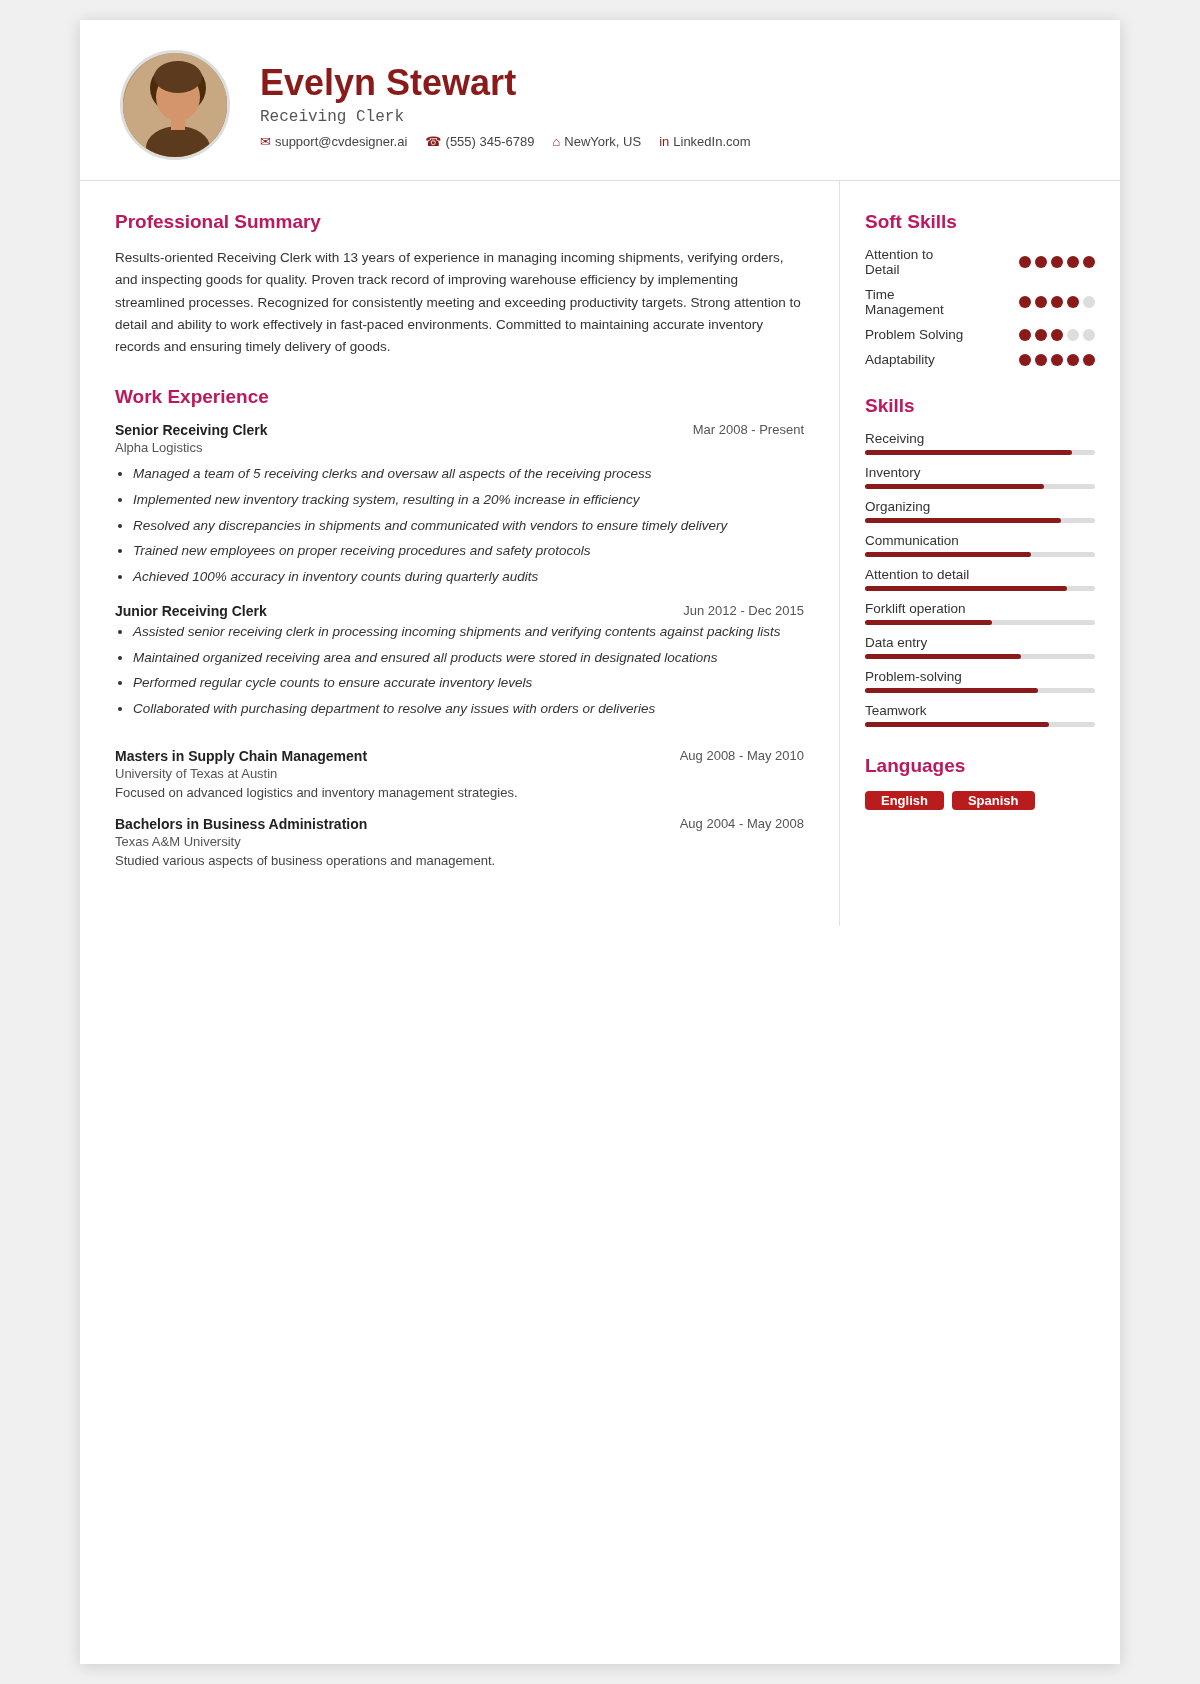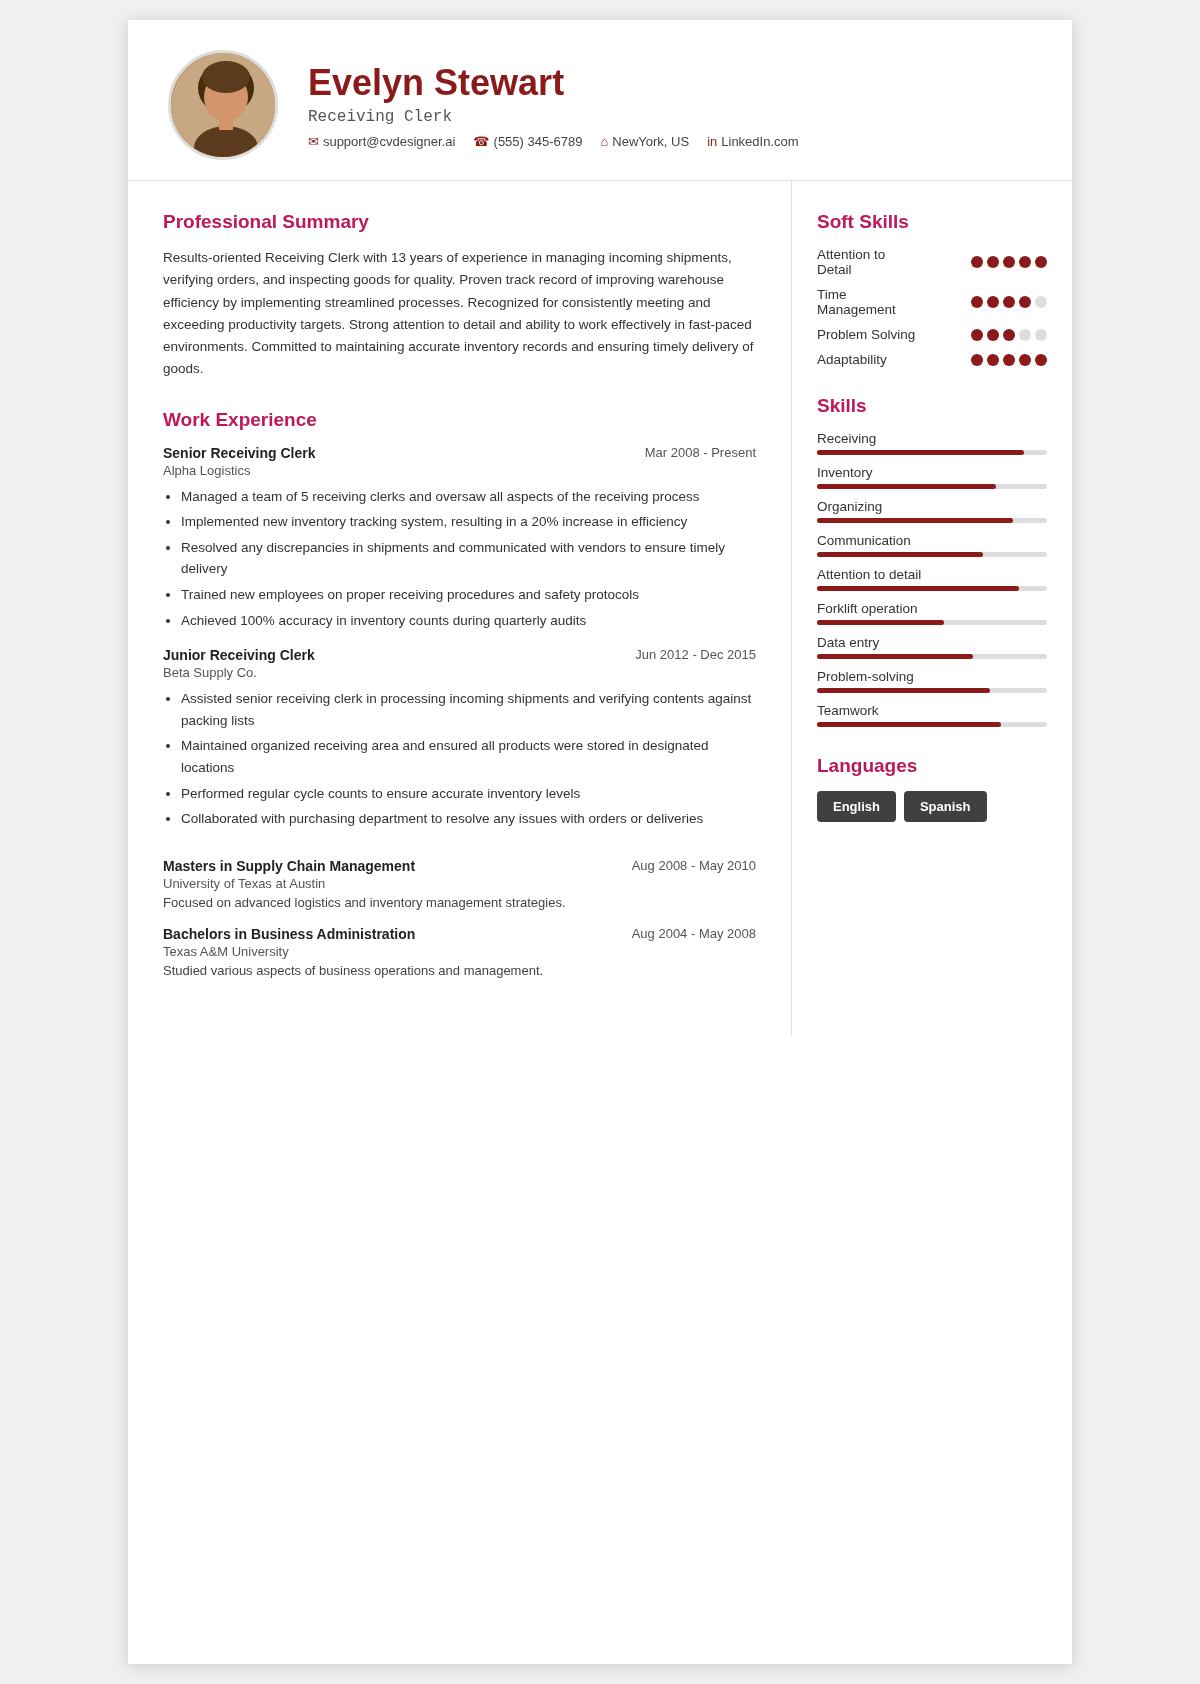--- a/index.html
+++ b/index.html
@@ -6,21 +6,21 @@
     body {
       font-family: Arial, sans-serif;
       background: #f0f0f0;
       display: flex;
       justify-content: center;
       padding: 20px;
       min-height: 1684px;
     }
     .resume-wrapper {
       background: white;
-      width: 944px;
+      width: 1040px;
       min-height: 1640px;
       box-shadow: 0 2px 15px rgba(0,0,0,0.15);
       position: relative;
     }
     
     .header {
       display: flex;
       align-items: center;
       padding: 30px 40px 20px 40px;
       border-bottom: 1px solid #ddd;
@@ -121,20 +121,21 @@
     }
     .job-company {
       font-size: 13px;
       color: #555;
       margin-bottom: 8px;
     }
     .job-bullets {
       list-style: disc;
       padding-left: 18px;
       margin-bottom: 16px;
+      font-style: italic;
     }
     .job-bullets li {
       font-size: 13.5px;
       line-height: 1.6;
       color: #333;
       margin-bottom: 4px;
     }
     
     .edu-header {
       display: flex;
@@ -208,26 +209,26 @@
     }
     .dot-filled { background: #8b1a1a; }
     .dot-empty { background: #ddd; }
     
     .language-tags {
       display: flex;
       gap: 8px;
       flex-wrap: wrap;
     }
     .lang-tag {
-      padding: 8px 16px;
+      padding: 2px 16px;
       border-radius: 4px;
       font-size: 13px;
       font-weight: bold;
       color: white;
-      background: #404040;
+      background: #b91c1c;
       text-align: right;
     }
   </style>
 </head>
 <body>
 
 <div class="resume-wrapper">
 
   <div class="header">
     <div class="avatar-circle">
@@ -297,21 +298,20 @@
             <li>Trained new employees on proper receiving procedures and safety protocols</li>
             <li>Achieved 100% accuracy in inventory counts during quarterly audits</li>
           </ul>
         </div>
 
         <div>
           <div class="job-header">
             <span class="job-title">Junior Receiving Clerk</span>
             <span class="job-date">Jun 2012 - Dec 2015</span>
           </div>
-          <div class="job-company">Beta Supply Co.</div>
           <ul class="job-bullets">
             <li>Assisted senior receiving clerk in processing incoming shipments and verifying contents against packing lists</li>
             <li>Maintained organized receiving area and ensured all products were stored in designated locations</li>
             <li>Performed regular cycle counts to ensure accurate inventory levels</li>
             <li>Collaborated with purchasing department to resolve any issues with orders or deliveries</li>
           </ul>
         </div>
       </div>
 
       <div class="section">

